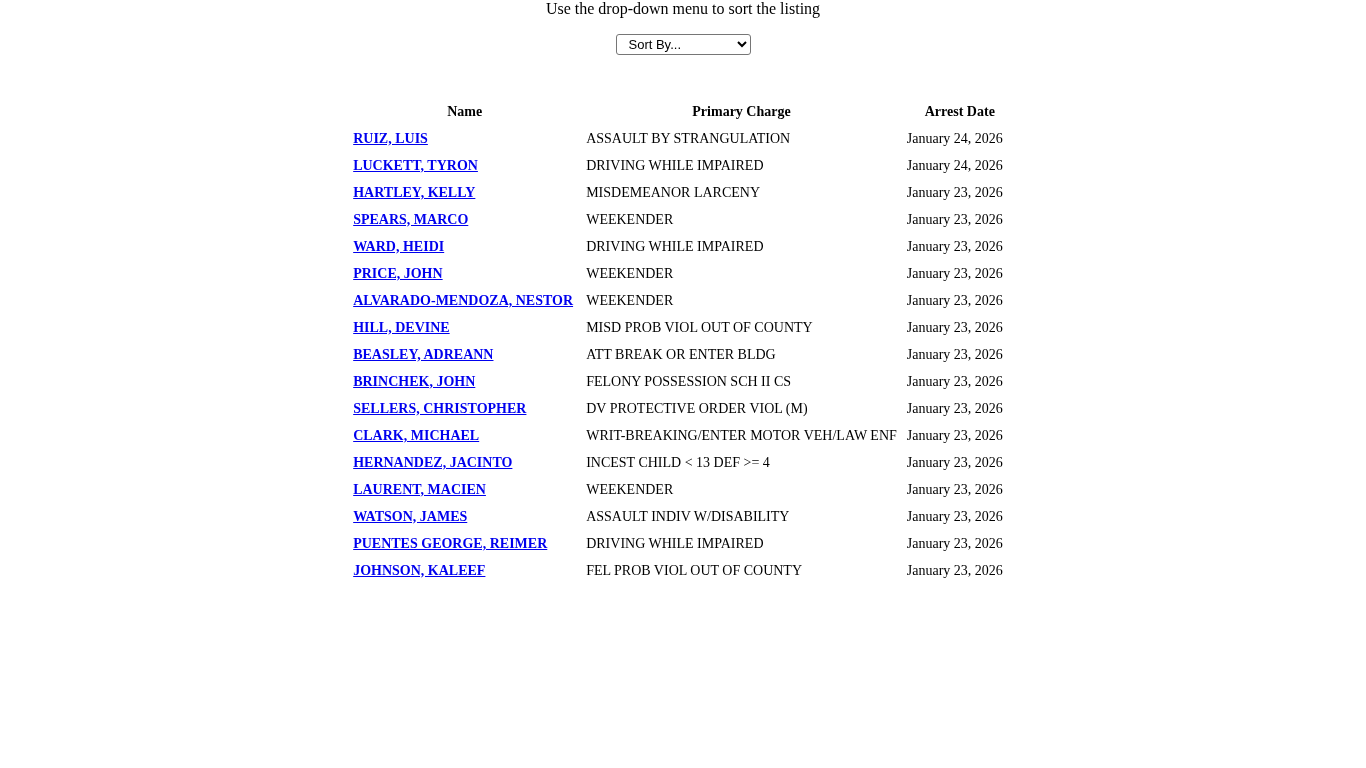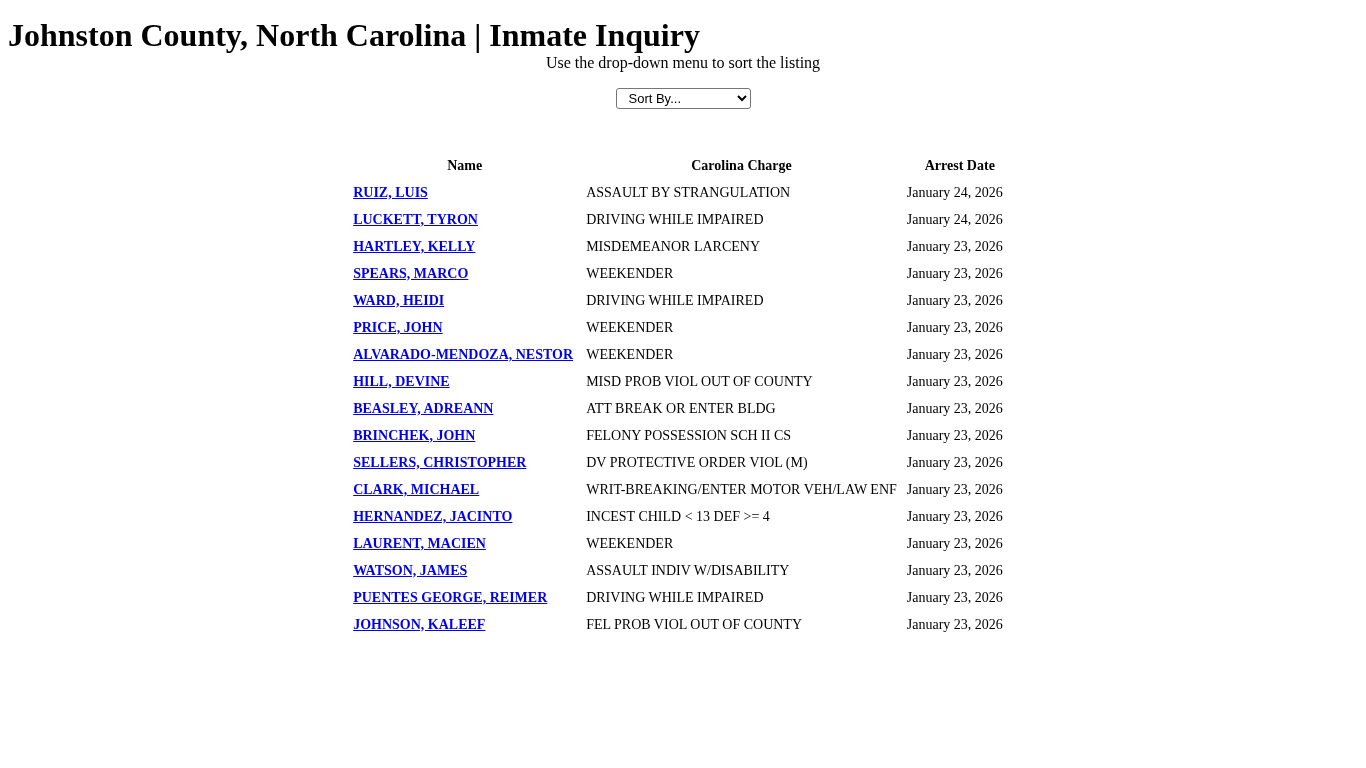--- a/index.html
+++ b/index.html
@@ -83,42 +83,41 @@
     font-weight: bold;
     text-decoration: underline;
     text-align: right;
   }
 </style>
 </head>
 <body>
 
 <div class="viewport">
 
-  <h1 class="page-title">Johnston County, North Carolina | Inmate Inquiry</h1>
 
 
 
   <div class="sort-instruction">Use the drop-down menu to sort the listing</div>
 
   <div class="sort-wrap">
     <select>
       <option>Sort By...</option>
     </select>
   </div>
 
   <table class="inmate-table">
     <colgroup>
       <col class="c-name">
         <col class="c-charge">
         <col class="c-date">
     </colgroup>
     <thead>
       <tr>
         <th>Name</th>
-        <th>Carolina Charge</th>
+        <th>Primary Charge</th>
         <th>Arrest Date</th>
       </tr>
     </thead>
     <tbody>
         <tr>
           <td class="name-cell"><a href="#">RUIZ, LUIS</a></td>
           <td>ASSAULT BY STRANGULATION</td>
           <td>January 24, 2026</td>
         </tr>
         <tr>

